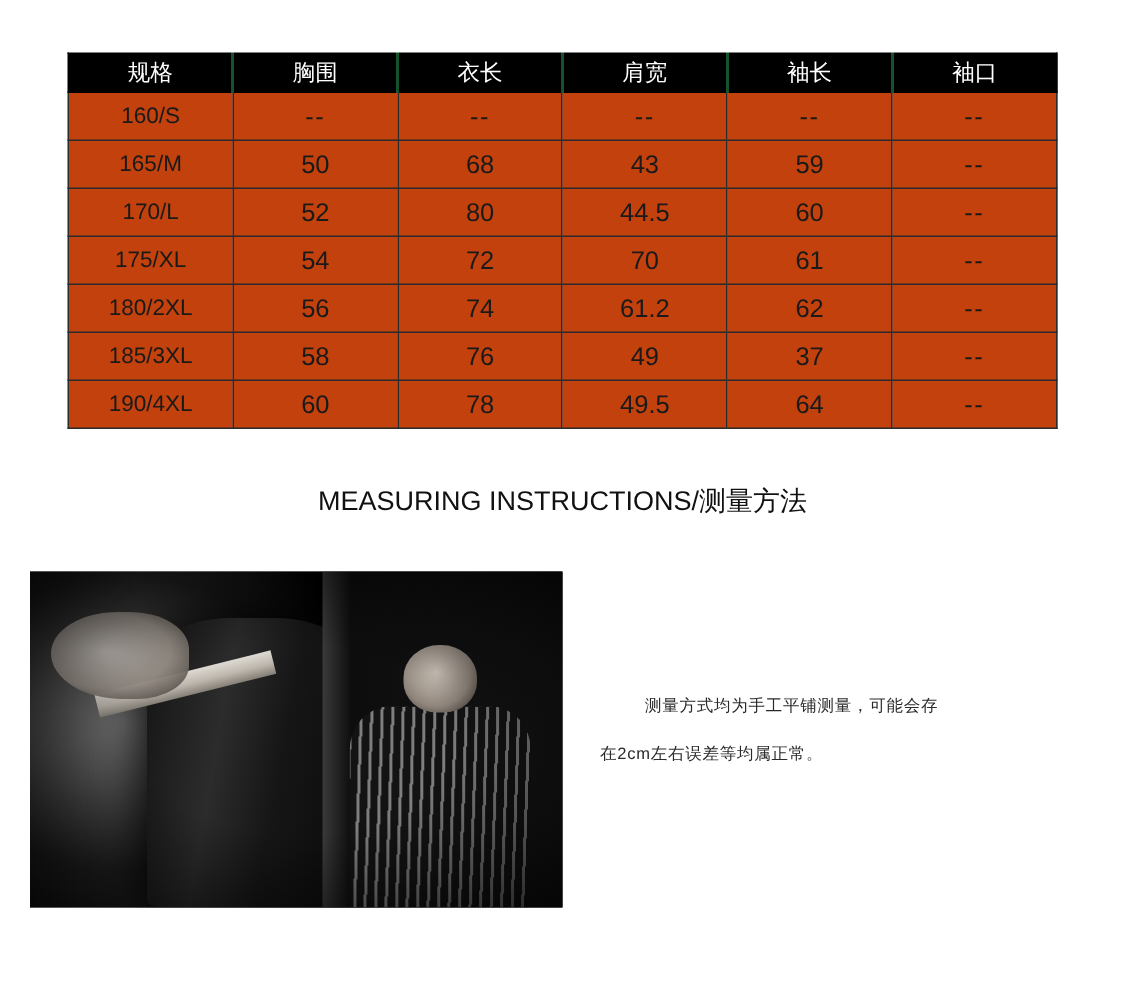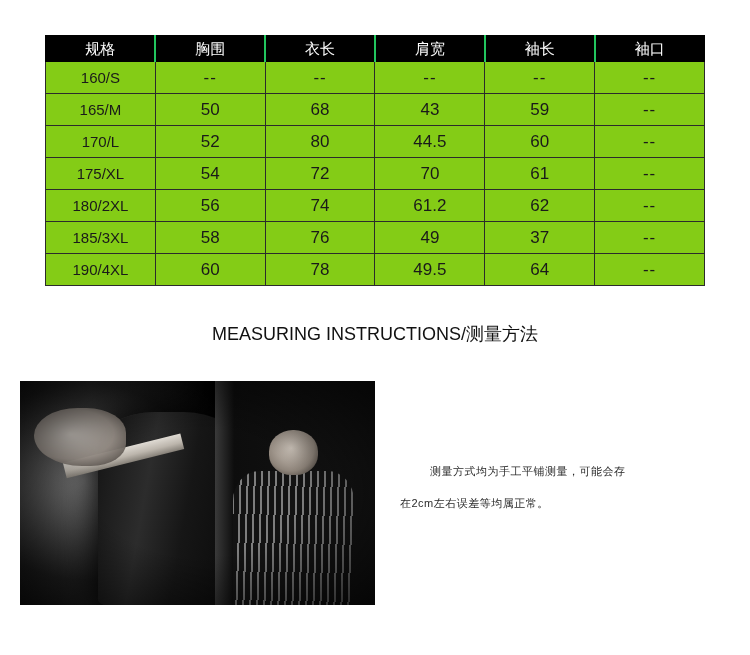--- a/index.html
+++ b/index.html
@@ -42,28 +42,28 @@
     background: #000000;
     color: #ffffff;
     font-size: 15px;
     font-weight: normal;
     height: 25px;
     line-height: 25px;
     padding: 0;
     border: 1px solid #000000;
   }
   table.size-table thead th.sep {
-    border-left: 2px solid #22c55e;
+    border-left: 2px solid #14532d;
   }
   table.size-table tbody td {
     height: 31px;
     font-size: 17px;
     color: #1a1a1a;
     padding: 0;
-    background: #84cc16;
+    background: #c2410c;
   }
   table.size-table tbody td.spec {
     font-size: 15px;
   }
   table.size-table tbody td.dash {
     font-size: 17px;
     letter-spacing: 1px;
   }
 
   

